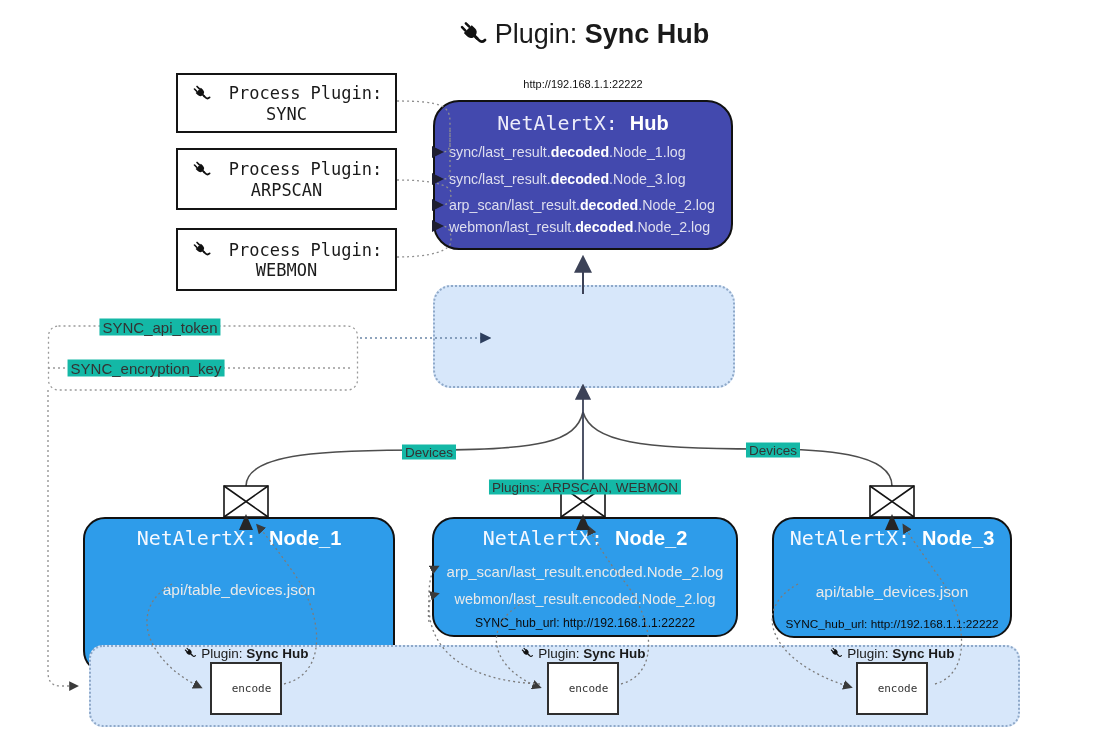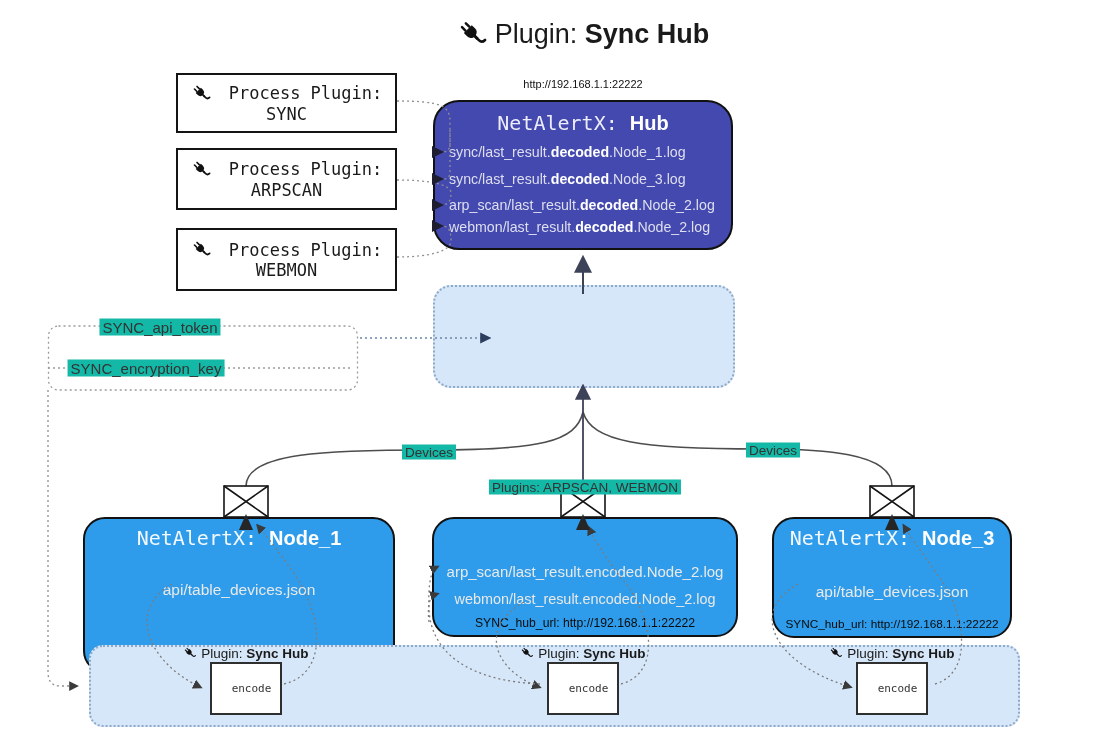--- a/index.html
+++ b/index.html
@@ -128,20 +128,21 @@
   <div id="lbl-dev-l" class="abs linelabel">Devices</div>
   <div id="lbl-dev-r" class="abs linelabel">Devices</div>
   <div id="lbl-plugins" class="abs linelabel">Plugins: ARPSCAN, WEBMON</div>
 
   <div id="node1" class="abs node">
     <div class="ntitle mono"><span>NetAlertX:</span> <b>Node_1</b></div>
     <div class="nline" style="top:62px;font-size:15.5px;">api/table_devices.json</div>
     <div class="nurl">SYNC_hub_url: http://192.168.1.1:22222</div>
   </div>
   <div id="node2" class="abs node">
+    <div class="ntitle mono"><span>NetAlertX:</span> <b>Node_2</b></div>
     <div class="nline" style="top:44px;font-size:15px;">arp_scan/last_result.encoded.Node_2.log</div>
     <div class="nline" style="top:72px;font-size:14.4px;">webmon/last_result.encoded.Node_2.log</div>
     <div class="nurl">SYNC_hub_url: http://192.168.1.1:22222</div>
   </div>
   <div id="node3" class="abs node">
     <div class="ntitle mono"><span>NetAlertX:</span> <b>Node_3</b></div>
     <div class="nline" style="top:64px;font-size:15.5px;">api/table_devices.json</div>
     <div class="nurl" style="font-size:11.8px;">SYNC_hub_url: http://192.168.1.1:22222</div>
   </div>
 

